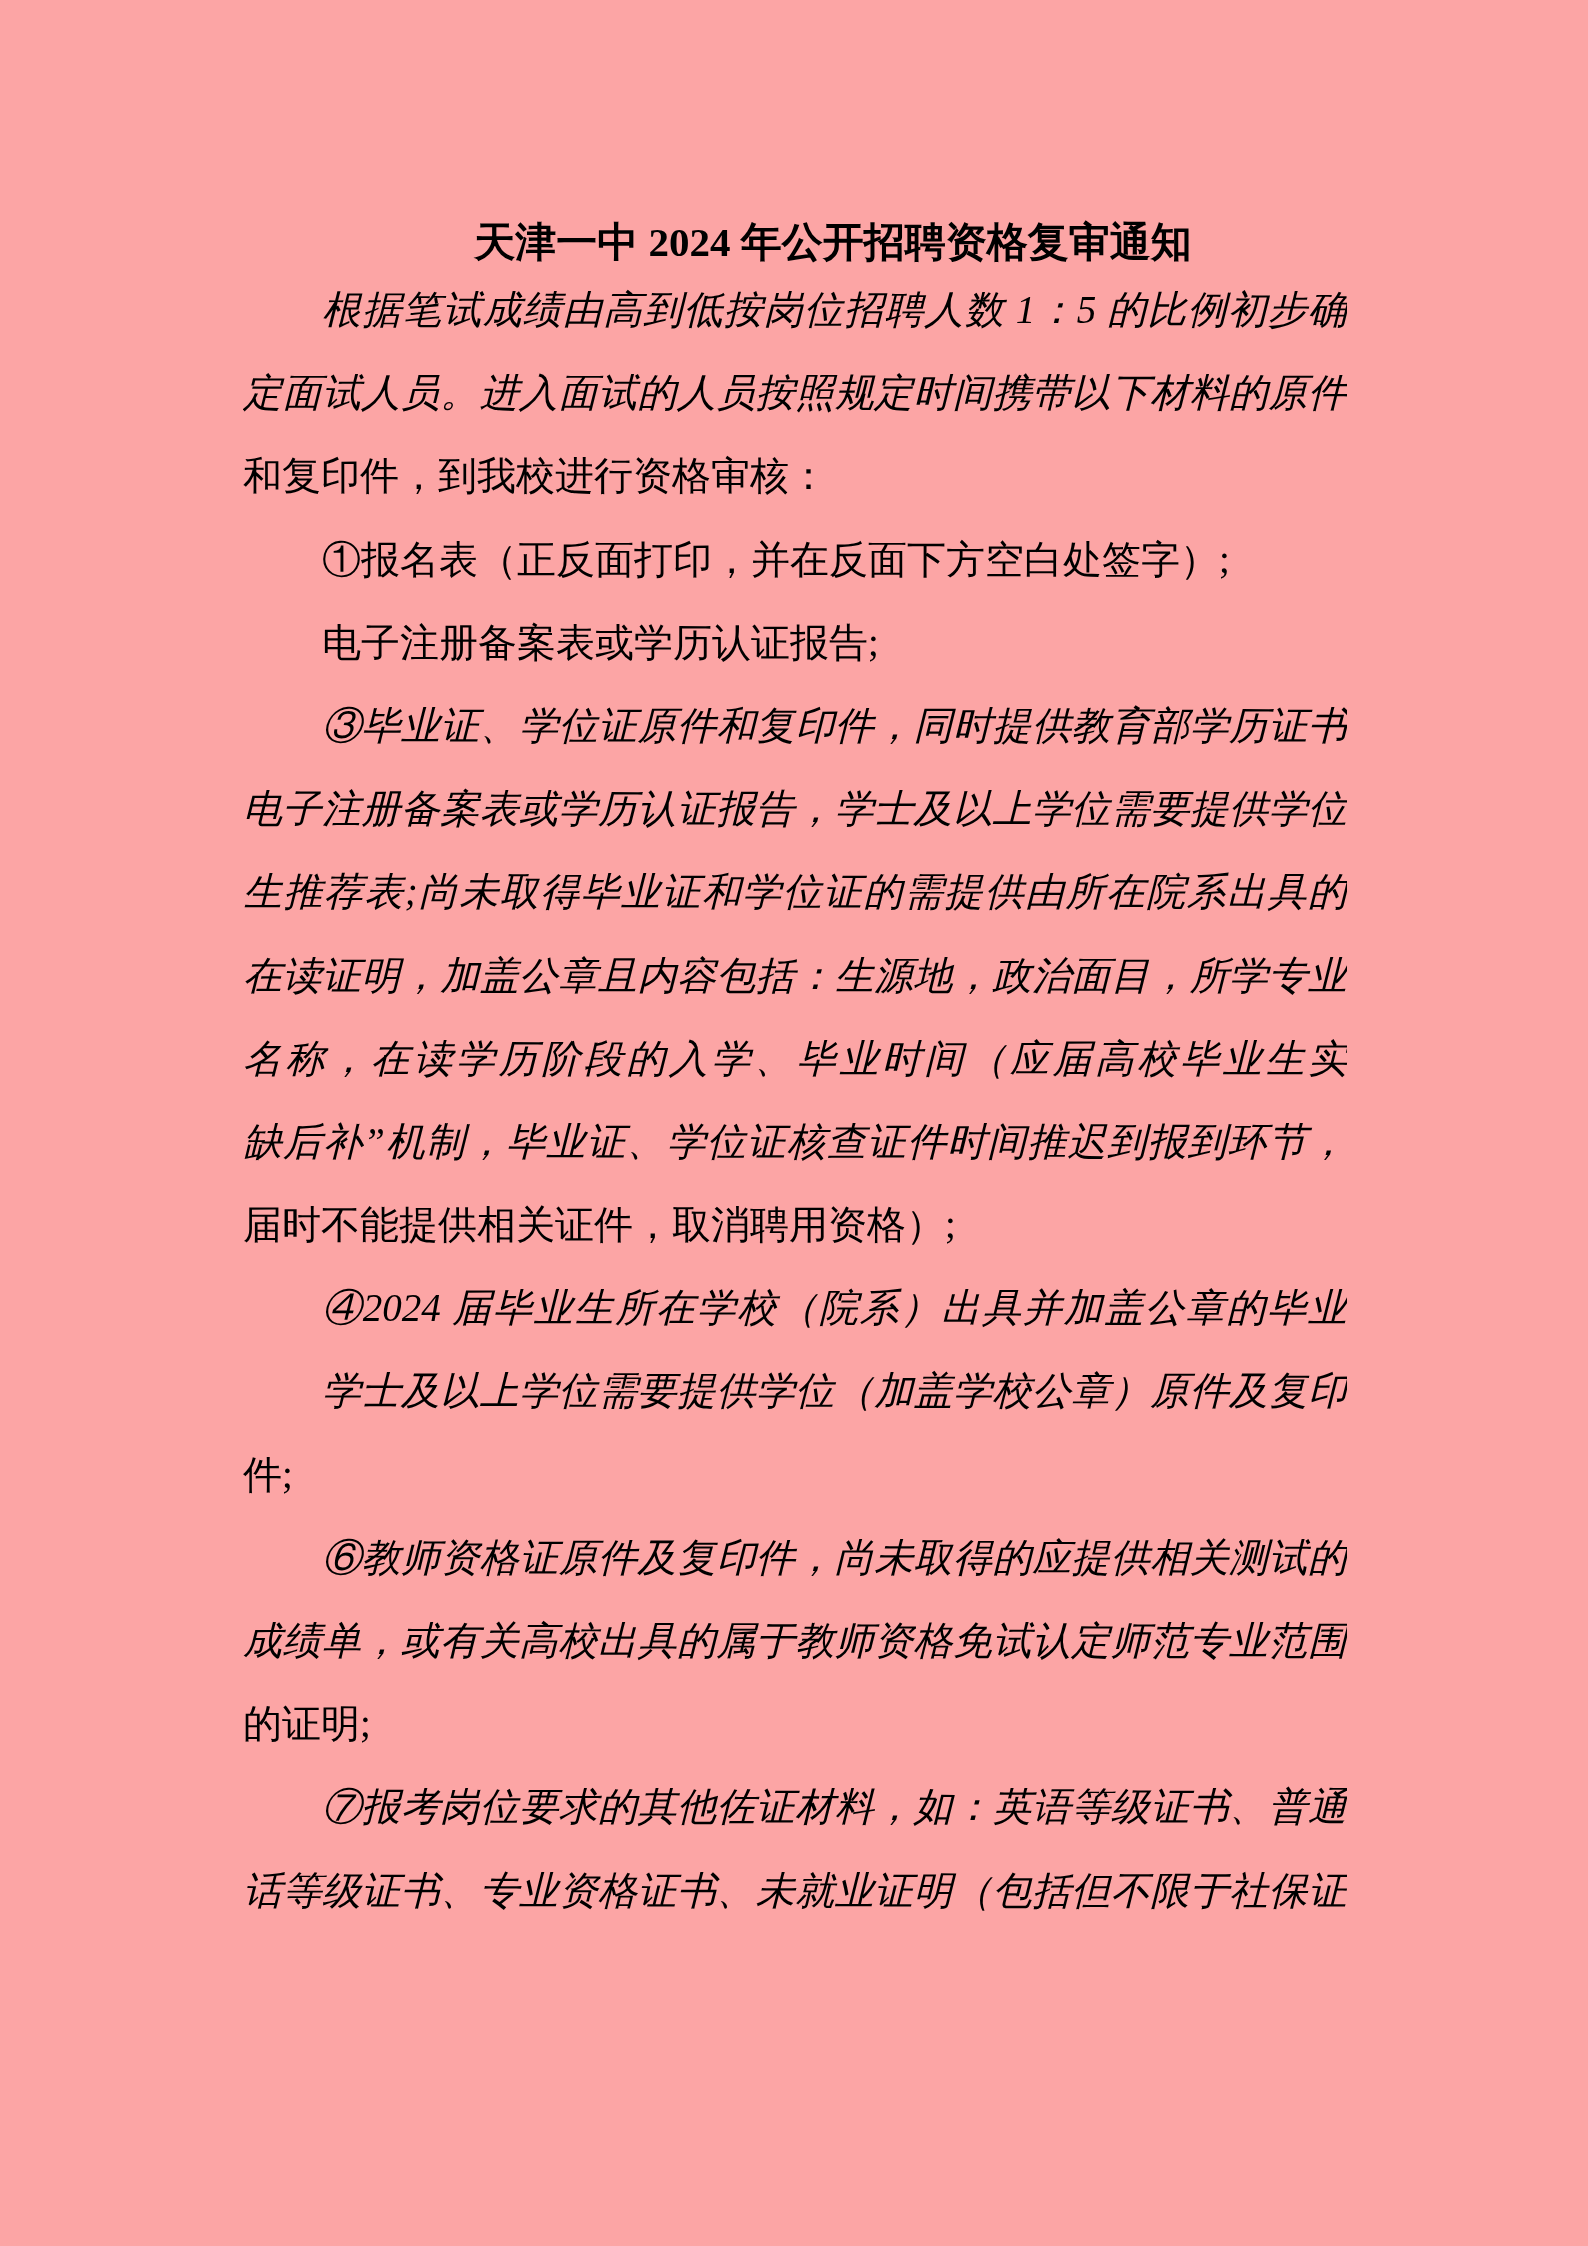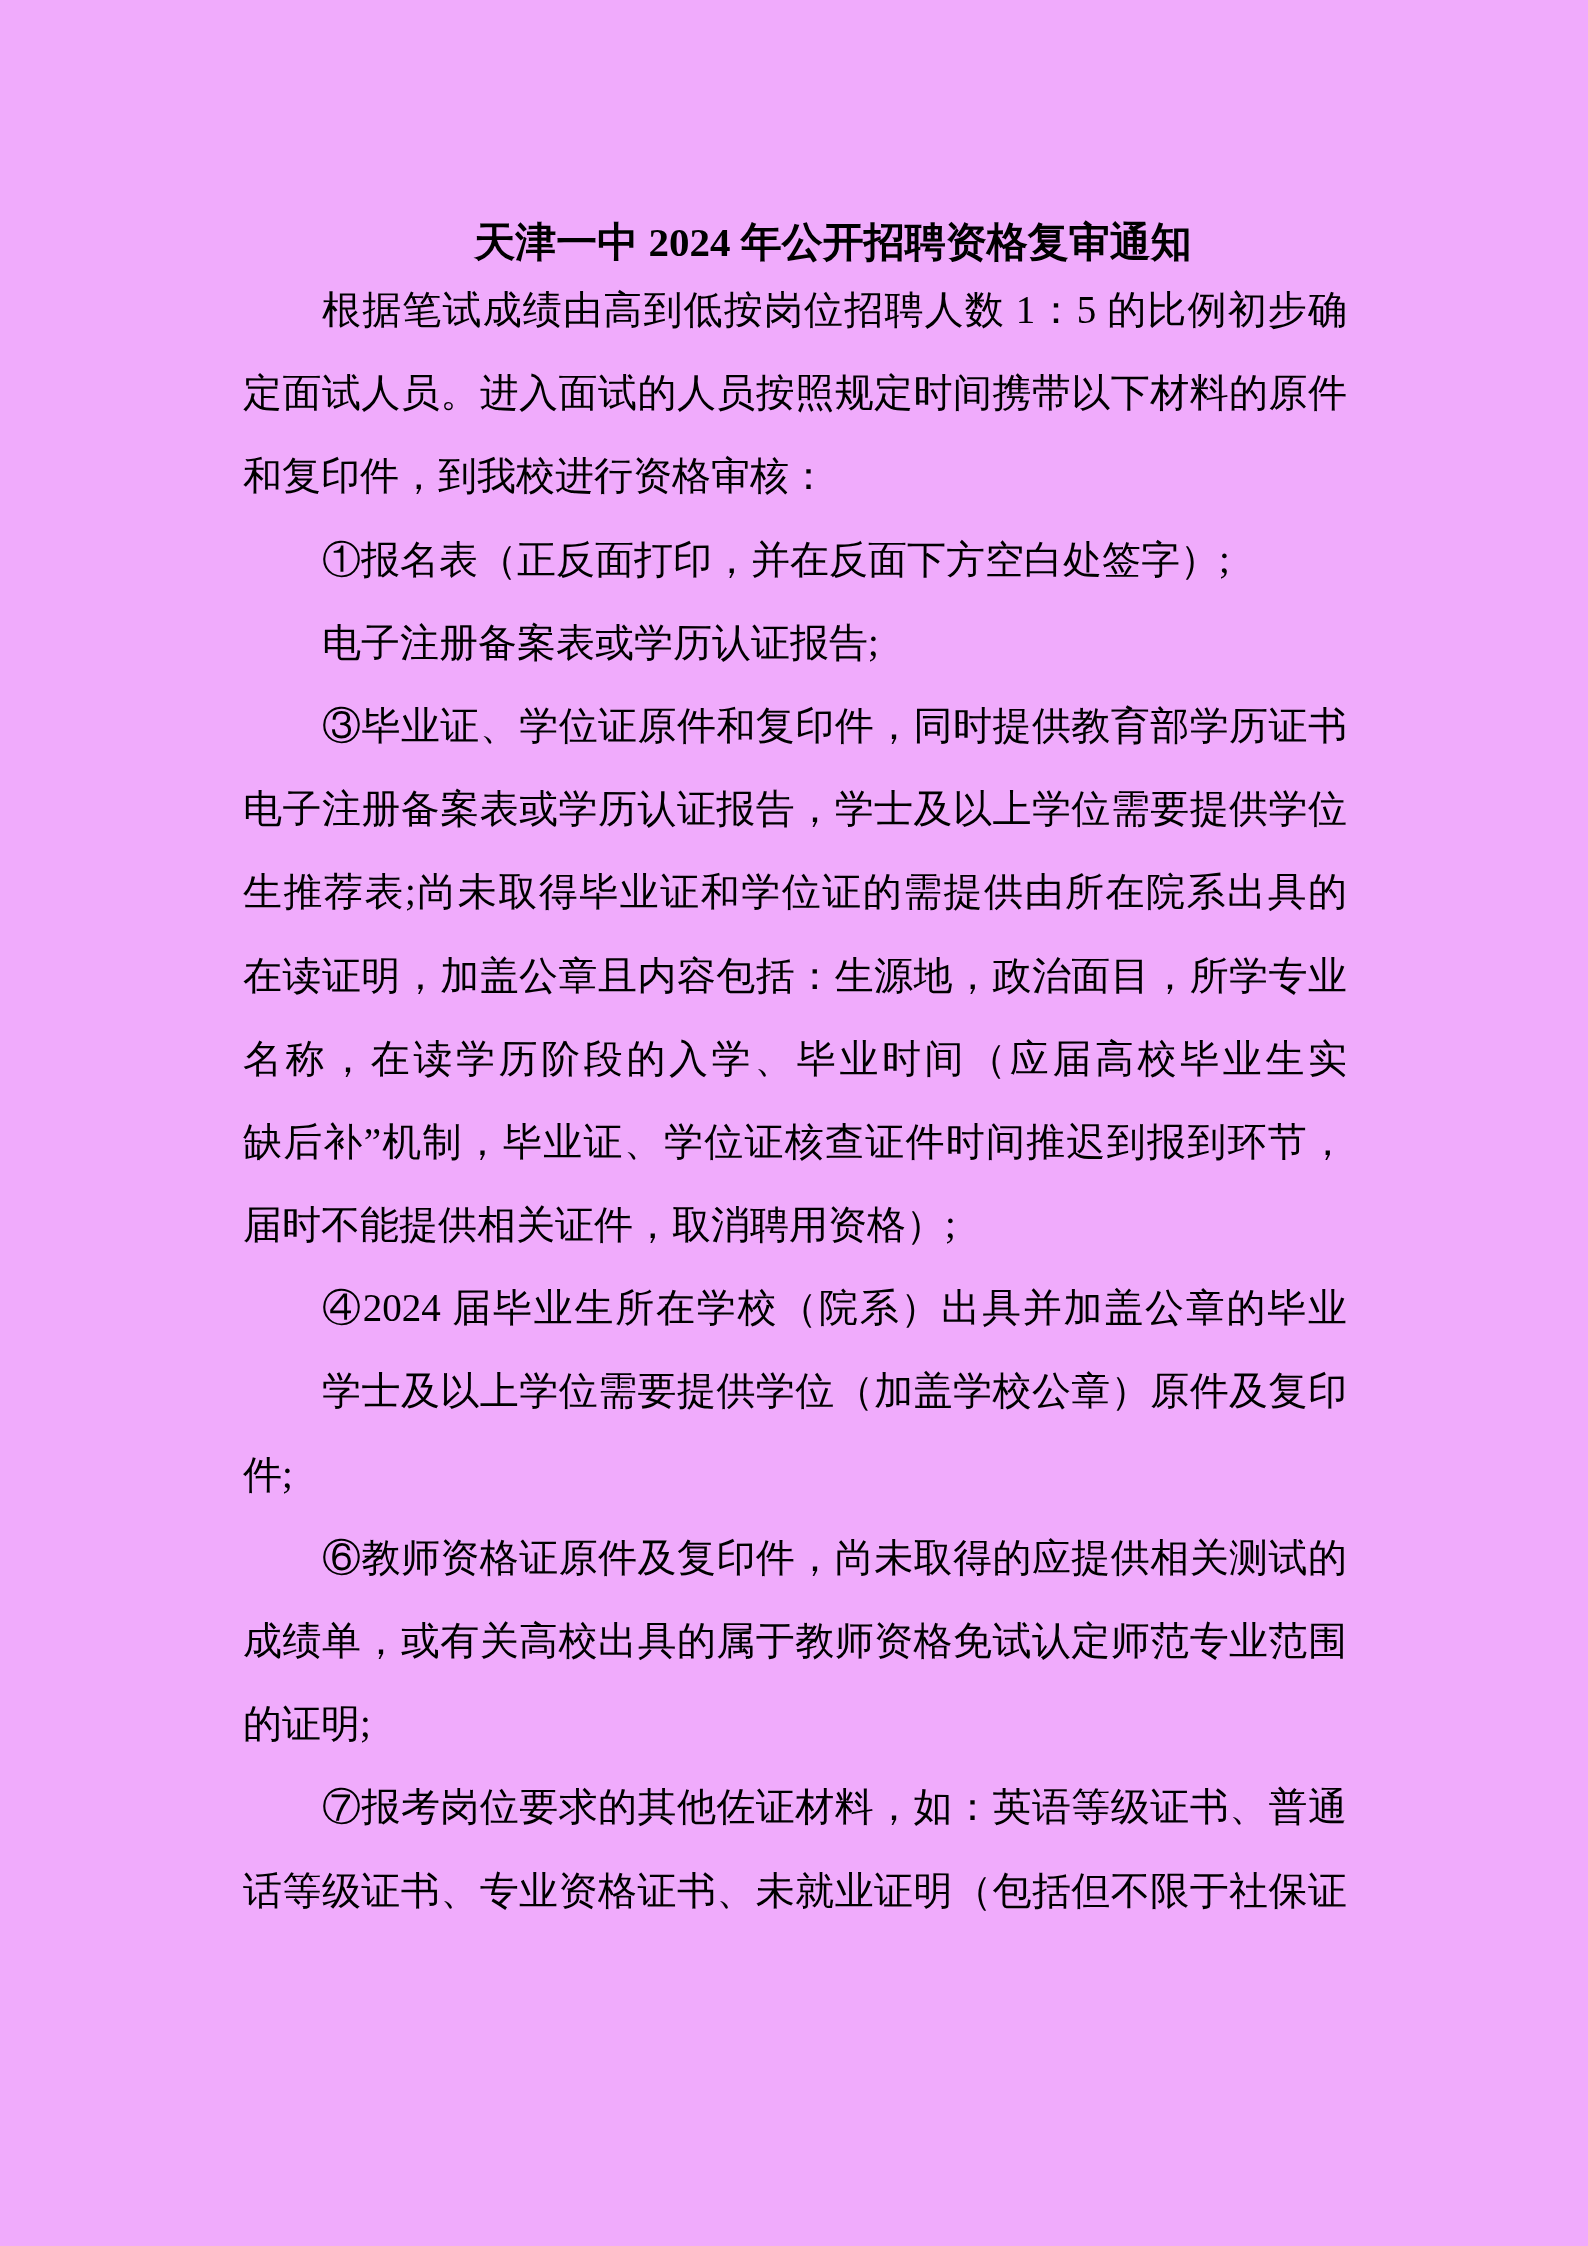--- a/index.html
+++ b/index.html
@@ -13,21 +13,21 @@
     background: #ffffff;
     color: #000000;
     font-family: "Liberation Serif", "DejaVu Serif", serif;
     overflow: hidden;
   }
   .page {
     position: absolute;
     left: 0; top: 0;
     width: 1588px;
     height: 2246px;
-    background: #f0abfc;
+    background: #fca5a5;
   }
   .doc-title {
     position: absolute;
     left: 243px;
     top: 206px;
     width: 1104px;
     height: 72px;
     line-height: 72px;
     box-sizing: border-box;
     padding-left: 76px;          
@@ -48,20 +48,21 @@
     line-height: 83.2px;
     font-size: 39px;
     overflow: hidden;
     box-sizing: border-box;
     text-align: left;
   }
   .tline.justify {
     text-align: justify;
     text-align-last: justify;
     text-justify: inter-character;
+    font-style: italic;
   }
   .tline.indent {
     padding-left: 79px;          
   }
 </style>
 </head>
 <body>
 
 <div class="page">
   <div class="doc-title">天津一中 2024 年公开招聘资格复审通知</div>

